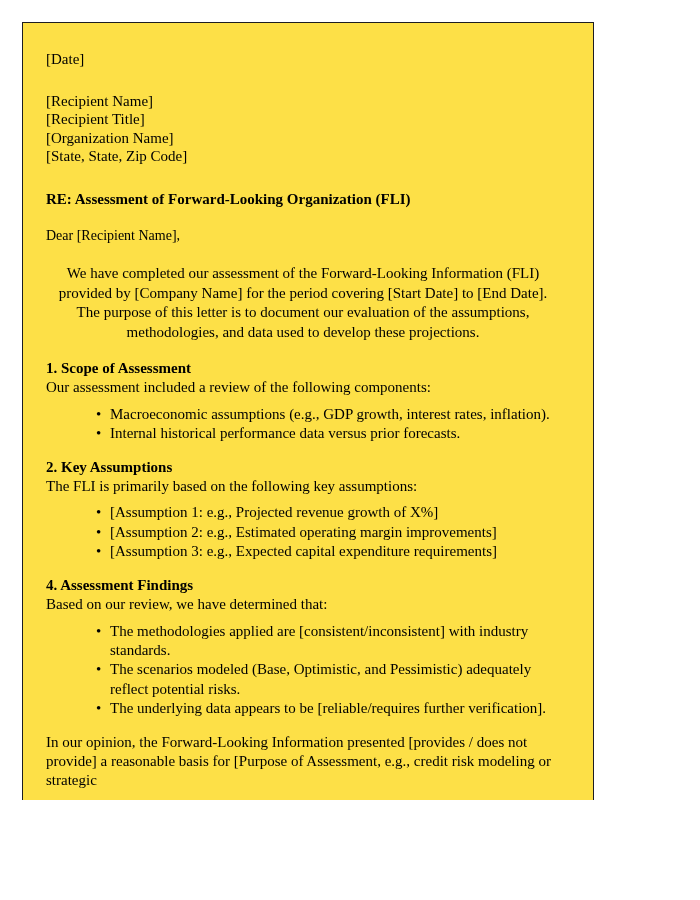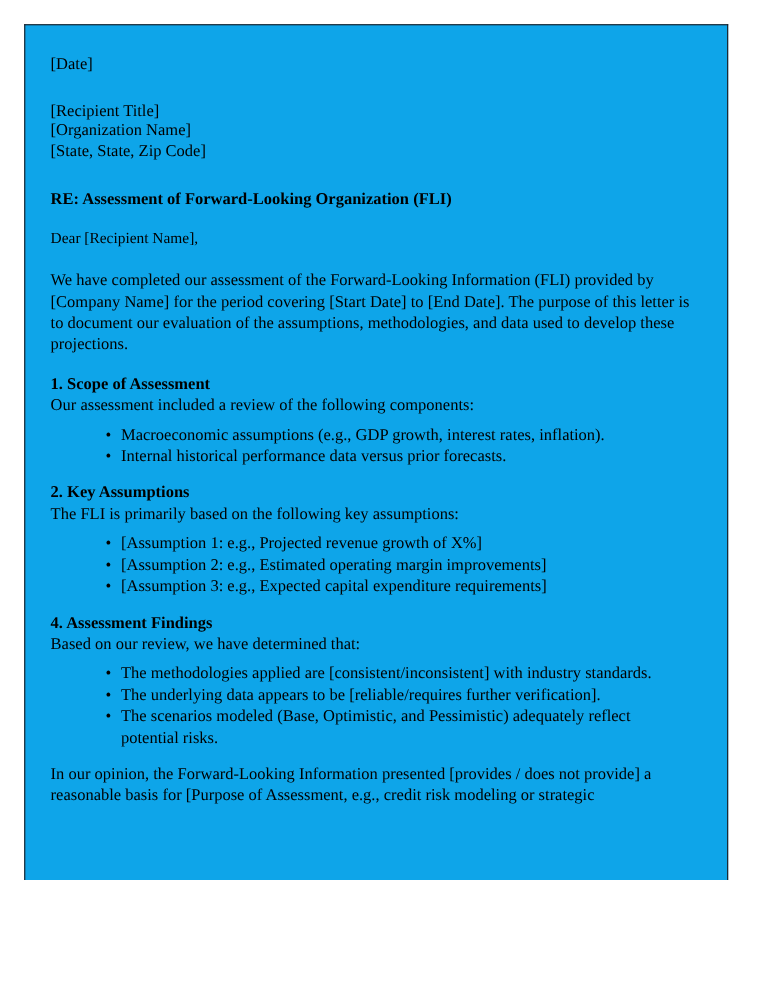--- a/index.html
+++ b/index.html
@@ -12,28 +12,28 @@
     width: 700px;
     height: 900px;
     overflow: hidden;
     font-family: "Liberation Serif", "DejaVu Serif", serif;
     color: #000000;
   }
   .page-frame {
     position: absolute;
     left: 22px;
     top: 22px;
-    width: 640px;
+    width: 572px;
     height: 778px;
     border-left: 1.6px solid #1d1d22;
     border-right: 1.6px solid #1d1d22;
     border-top: 1.6px solid #1d1d22;
     border-bottom: none;
     box-sizing: border-box;
-    background: #0ea5e9;
+    background: #fde047;
     overflow: hidden;
   }
   .page-inner {
     padding: 27px 33px 0 23px;
     box-sizing: border-box;
   }
   .doc-line {
     font-size: 15px;
     line-height: 18.2px;
     white-space: pre;
@@ -53,21 +53,21 @@
     margin-bottom: 19px;
   }
   .salutation {
     font-size: 14px;
     line-height: 18.2px;
     margin-bottom: 19px;
   }
   .body-para {
     font-size: 15px;
     line-height: 19.4px;
-    text-align: left;
+    text-align: center;
     margin: 0 0 17px 0;
   }
   .section {
     margin: 0;
   }
   .section-heading {
     font-size: 15px;
     font-weight: bold;
     line-height: 19.4px;
     margin: 0;
@@ -104,20 +104,21 @@
 </style>
 </head>
 <body>
 
 <div class="page-frame">
   <div class="page-inner">
 
     <div class="date-line">[Date]</div>
 
     <div class="address-block">
+      <div class="doc-line">[Recipient Name]</div>
       <div class="doc-line">[Recipient Title]</div>
       <div class="doc-line">[Organization Name]</div>
       <div class="doc-line">[State, State, Zip Code]</div>
     </div>
 
     <div class="re-line">RE: Assessment of Forward-Looking Organization (FLI)</div>
 
     <div class="salutation">Dear [Recipient Name],</div>
 
     <p class="body-para">We have completed our assessment of the Forward-Looking Information (FLI) provided by [Company Name] for the period covering [Start Date] to [End Date]. The purpose of this letter is to document our evaluation of the assumptions, methodologies, and data used to develop these projections.</p>
@@ -139,22 +140,22 @@
         <li>[Assumption 2: e.g., Estimated operating margin improvements]</li>
         <li>[Assumption 3: e.g., Expected capital expenditure requirements]</li>
       </ul>
     </div>
 
     <div class="section">
       <div class="section-heading">4. Assessment Findings</div>
       <div class="section-intro">Based on our review, we have determined that:</div>
       <ul class="bullets">
         <li>The methodologies applied are [consistent/inconsistent] with industry standards.</li>
+        <li>The scenarios modeled (Base, Optimistic, and Pessimistic) adequately reflect potential risks.</li>
         <li>The underlying data appears to be [reliable/requires further verification].</li>
-        <li>The scenarios modeled (Base, Optimistic, and Pessimistic) adequately reflect potential risks.</li>
       </ul>
     </div>
 
     <div class="section">
       <div class="conclusion-body">In our opinion, the Forward-Looking Information presented [provides / does not provide] a reasonable basis for [Purpose of Assessment, e.g., credit risk modeling or strategic</div>
     </div>
 
   </div>
 </div>
 

